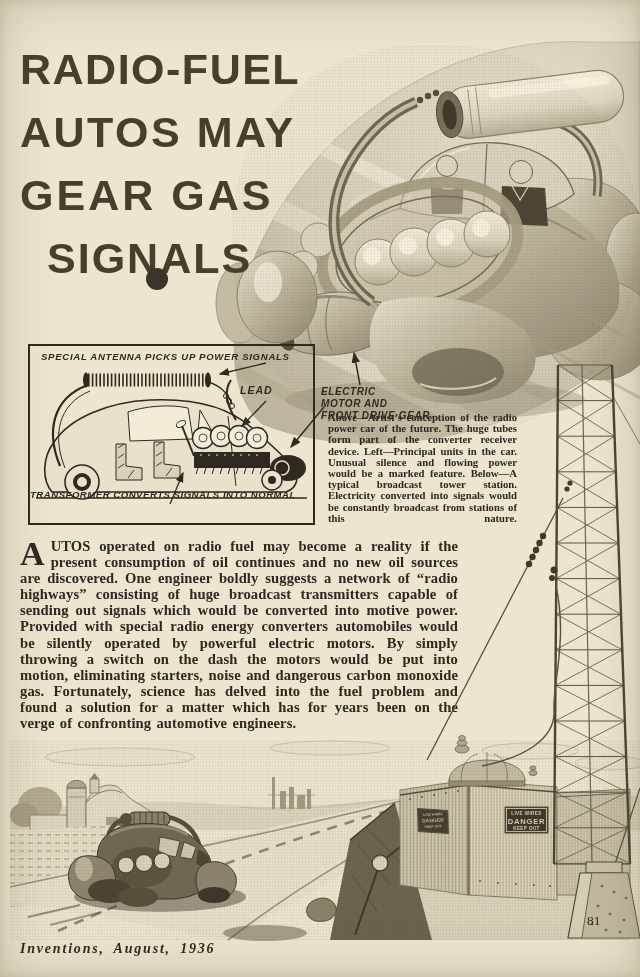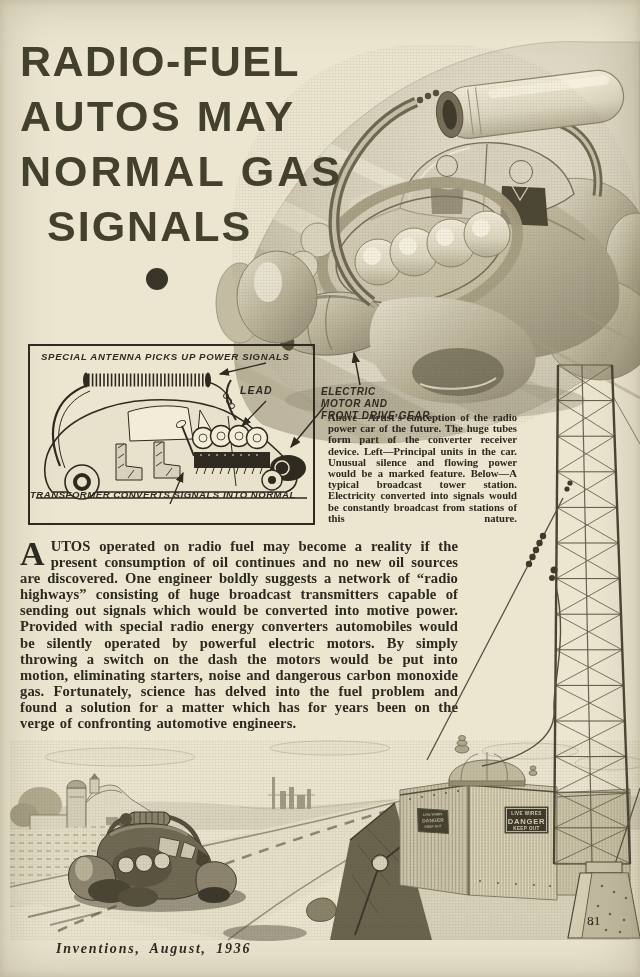--- a/index.html
+++ b/index.html
@@ -5,21 +5,21 @@
   html,body{margin:0;padding:0;}
   .page{position:relative;width:640px;height:977px;background:#ece5d0;overflow:hidden;
         font-family:"Liberation Serif","DejaVu Serif",serif;}
   .page::after{content:'';position:absolute;inset:0;pointer-events:none;z-index:40;
         box-shadow:inset 0 0 52px rgba(104,94,60,.30), inset 0 0 8px rgba(104,94,60,.18);}
   svg{position:absolute;pointer-events:none;}
 
   .title{position:absolute;left:20px;top:34px;z-index:3;color:#43402e;
         font-family:"Liberation Sans","DejaVu Sans",sans-serif;font-weight:700;
         font-size:43px;line-height:55px;}
-  .title div{white-space:nowrap;}
+  .title div{white-space:nowrap;margin-top:8px;}
   .title div:nth-child(1){letter-spacing:1.5px;}
   .title div:nth-child(2){letter-spacing:2.5px;}
   .title div:nth-child(3){letter-spacing:3px;}
   .title div:nth-child(4){letter-spacing:2px;padding-left:27px;}
   .bullet{position:absolute;left:146px;top:268px;width:22px;height:22px;border-radius:50%;
         background:#39352a;z-index:3;}
 
   .diagram-box{position:absolute;left:28px;top:344px;width:283px;height:177px;
         border:2.5px solid #2e2a1f;z-index:2;}
   .diagram-box svg{left:0;top:0;}
@@ -37,21 +37,21 @@
   .caption{position:absolute;left:328px;top:412px;width:189px;z-index:3;
         font-size:10.7px;line-height:11.2px;font-weight:700;color:#2b2820;
         text-align:justify;text-align-last:justify;word-spacing:.5px;margin:0;}
 
   .bodytext{position:absolute;left:20px;top:538px;width:438px;z-index:3;
         font-size:14.6px;line-height:16.1px;font-weight:700;color:#2c2921;
         text-align:justify;word-spacing:1.5px;letter-spacing:.1px;margin:0;}
   .dropcap{float:left;font-size:34px;line-height:28px;padding:2px 6px 0 0;font-weight:700;}
 
   .footer-journal{position:absolute;left:20px;top:941px;z-index:6;color:#2c2921;
-        font-size:14px;font-weight:700;font-style:italic;letter-spacing:1.8px;word-spacing:4px;margin-left:36px;}
+        font-size:14px;font-weight:700;font-style:italic;letter-spacing:1.8px;word-spacing:4px;}
   .page-number{position:absolute;left:587px;top:913px;z-index:6;color:#2c2921;font-size:13.5px;}
 
   .halftone{position:absolute;pointer-events:none;z-index:5;opacity:.5;
         background-image:radial-gradient(rgba(72,64,40,.13) 1px, transparent 1.1px);
         background-size:3px 3px;}
 </style>
 </head>
 <body>
 
 <div class="page">
@@ -163,21 +163,21 @@
       </g>
       <line x1="556" y1="300" x2="640" y2="345" stroke="#a89f85" stroke-width="3" opacity=".5"></line>
       <line x1="530" y1="338" x2="640" y2="398" stroke="#a89f85" stroke-width="3" opacity=".5"></line>
     </g>
   </svg>
   <div class="halftone" style="left:232px;top:45px;width:406px;height:392px;border-radius:46%;"></div>
 
   <div class="title">
     <div>RADIO-FUEL</div>
     <div>AUTOS MAY</div>
-    <div>NORMAL GAS</div>
+    <div>GEAR GAS</div>
     <div>SIGNALS</div>
   </div>
   <div class="bullet"></div>
 
   <div class="diagram-box">
     <svg width="283" height="177" viewBox="0 0 283 177">
       <line x1="6" y1="152" x2="277" y2="152" stroke="#2e2a1f" stroke-width="1.6"></line>
       <path d="M22,146 C12,134 12,112 24,96 C40,72 78,56 120,54 C165,52 200,62 222,82 C238,96 254,110 262,120 C270,130 268,142 256,146 Z" fill="#e8e1cc" stroke="#2e2a1f" stroke-width="1.6"></path>
       <path d="M98,66 C115,60 140,58 158,62 L163,93 L100,95 Z" fill="#f2ecd9" stroke="#2e2a1f"></path>
       <path d="M170,64 L188,96 L167,97 Z" fill="#f2ecd9" stroke="#2e2a1f"></path>

